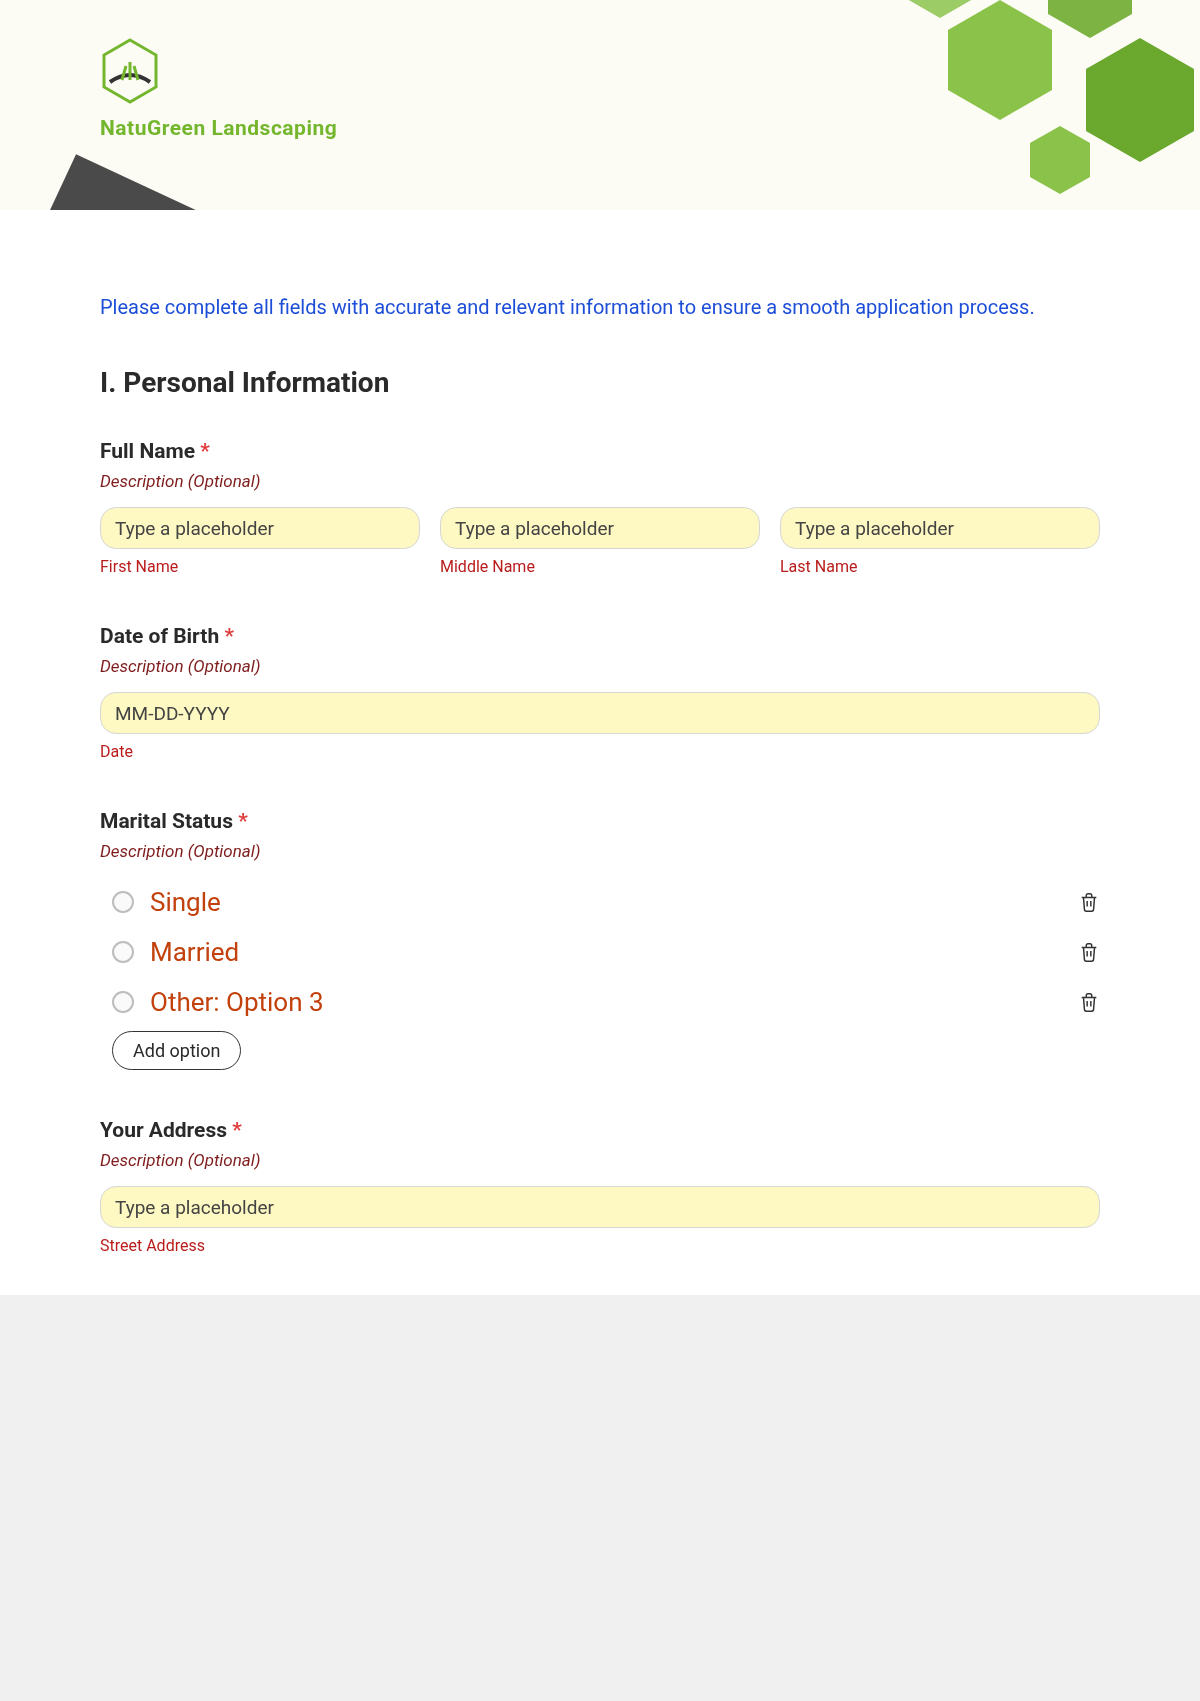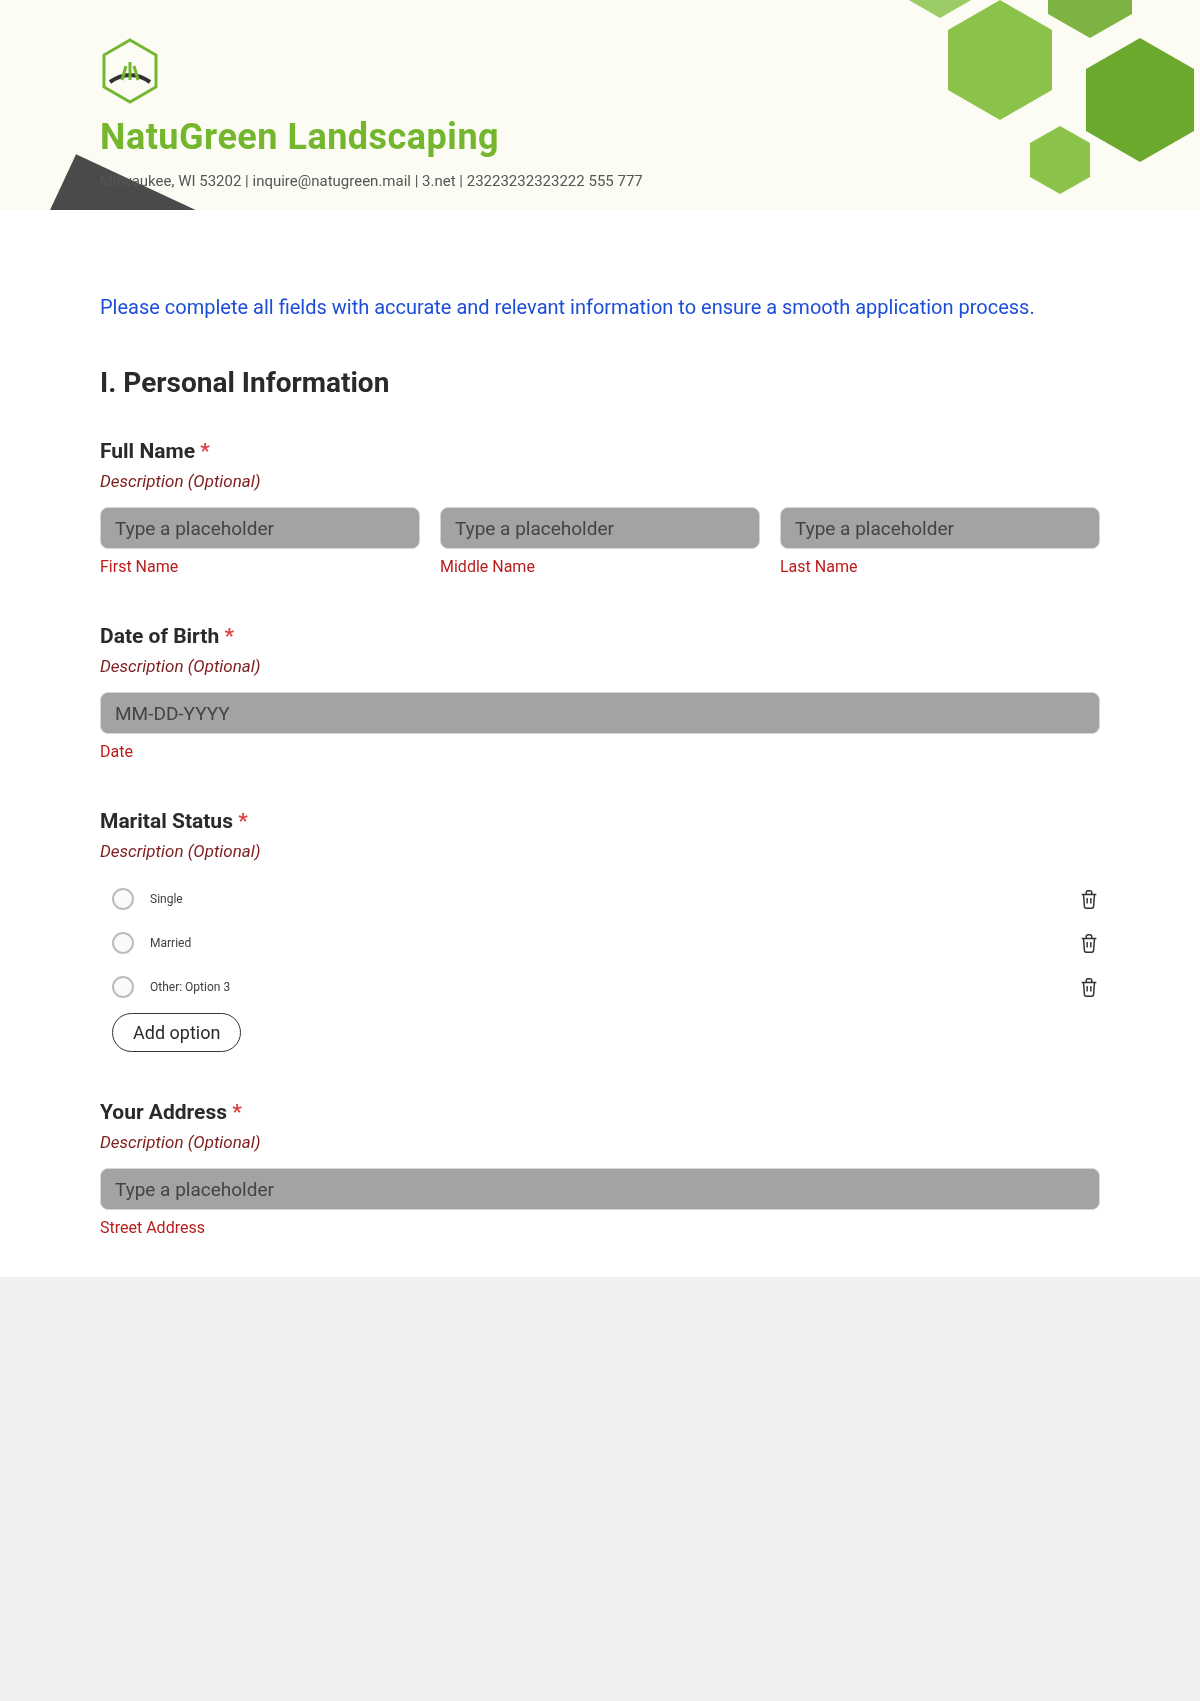--- a/index.html
+++ b/index.html
@@ -3,39 +3,39 @@
 <meta charset="utf-8">
 <style>
 * { box-sizing: border-box; margin: 0; padding: 0; }
 html, body { width: 1200px; font-family: -apple-system, BlinkMacSystemFont, "Segoe UI", Roboto, sans-serif; color: #2a2a2a; background: #f0f0f0; }
 .page { width: 1200px; background: #fff; position: relative; overflow: hidden; }
 .letterhead { position: relative; height: 210px; background: #fcfcf4; overflow: hidden; }
 .tri-left { position: absolute; left: -40px; bottom: -80px; width: 0; height: 0; border-left: 140px solid transparent; border-right: 140px solid transparent; border-bottom: 140px solid #4a4a4a; transform: rotate(-20deg); }
 .deco-right { position: absolute; right: -60px; top: -60px; }
 .logo-block { position: absolute; left: 100px; top: 38px; }
 .logo-icon { width: 60px; height: 66px; margin-bottom: 8px; }
-.brand { font-size: 36px; font-weight: 700; color: #74b62e; letter-spacing: .5px; }
+.brand { font-size: 21px; font-weight: 700; color: #74b62e; letter-spacing: .5px; }
 .sub { font-size: 15px; color: #555; margin-top: 14px; }
 .content { padding: 80px 100px 40px; }
 h1.title { font-size: 40px; font-weight: 700; text-align: center; margin-bottom: 34px; }
 .intro { font-size: 20px; line-height: 1.7; text-align: justify; margin-bottom: 42px; color: #1d4ed8; }
 h2.section { font-size: 28px; font-weight: 700; margin-bottom: 40px; }
 .field-group { margin-bottom: 48px; }
 .field-label { font-size: 21px; font-weight: 700; margin-bottom: 8px; }
 .req { color: #e03e3e; }
 .desc { color: #7f1d1d; font-style: italic; font-size: 17px; margin-bottom: 16px; }
 .row3 { display: flex; gap: 20px; }
 .col { flex: 1; }
-.input { width: 100%; height: 42px; border: 1px solid #d6d6d6; border-radius: 8px; padding: 0 14px; font-size: 19px; color: #444; background: #a3a3a3; display: flex; align-items: center; overflow: hidden; white-space: nowrap; }
+.input { width: 100%; height: 42px; border: 1px solid #d6d6d6; border-radius: 16px; padding: 0 14px; font-size: 19px; color: #444; background: #fef9c3; display: flex; align-items: center; overflow: hidden; white-space: nowrap; }
 .sublabel { color: #b91c1c; font-size: 16px; margin-top: 8px; }
 .radio-list { padding-left: 12px; }
 .radio-row { display: flex; align-items: center; justify-content: space-between; padding: 10px 0; }
 .radio-left { display: flex; align-items: center; gap: 16px; }
 .radio { width: 22px; height: 22px; border: 2px solid #bdbdbd; border-radius: 50%; background: #fafafa; }
-.radio-label { font-size: 12px; color: #404040; }
+.radio-label { font-size: 26px; color: #c2410c; }
 .delete-icon { width: 22px; height: 24px; stroke: #333; stroke-width: 1.6; fill: none; cursor: pointer; }
 .add-btn { display: inline-block; border: 1.5px solid #333; border-radius: 22px; padding: 8px 20px; font-size: 18px; margin-top: 4px; margin-left: 12px; cursor: pointer; }
 </style>
 </head>
 <body>
 
 <div class="page">
   <div class="letterhead">
     <div class="tri-left"></div>
     <svg class="deco-right" width="520" height="300">
@@ -57,21 +57,20 @@
           <polygon points="0,-34 30,-17 30,17 0,34 -30,17 -30,-17" fill="#8bc34a"></polygon>
         </g>
     </svg>
     <div class="logo-block">
       <svg class="logo-icon" viewBox="0 0 60 66">
         <polygon points="30,2 56,17 56,49 30,64 4,49 4,17" fill="none" stroke="#74b62e" stroke-width="3"></polygon>
         <path d="M10,44 Q30,30 50,44" fill="none" stroke="#333" stroke-width="4"></path>
         <path d="M22,42 L26,28 M30,42 L30,24 M38,42 L34,28" stroke="#74b62e" stroke-width="3" fill="none"></path>
       </svg>
       <div class="brand">NatuGreen Landscaping</div>
-      <div class="sub">Milwaukee, WI 53202 | inquire@natugreen.mail | 3.net | 23223232323222 555 777</div>
     </div>
   </div>
 
   <div class="content">
     <p class="intro">Please complete all fields with accurate and relevant information to ensure a smooth application process.</p>
     <h2 class="section">I. Personal Information</h2>
 
     <div class="field-group">
       <div class="field-label"><span>Full Name</span> <span class="req">*</span></div>
       <div class="desc">Description (Optional)</div>

